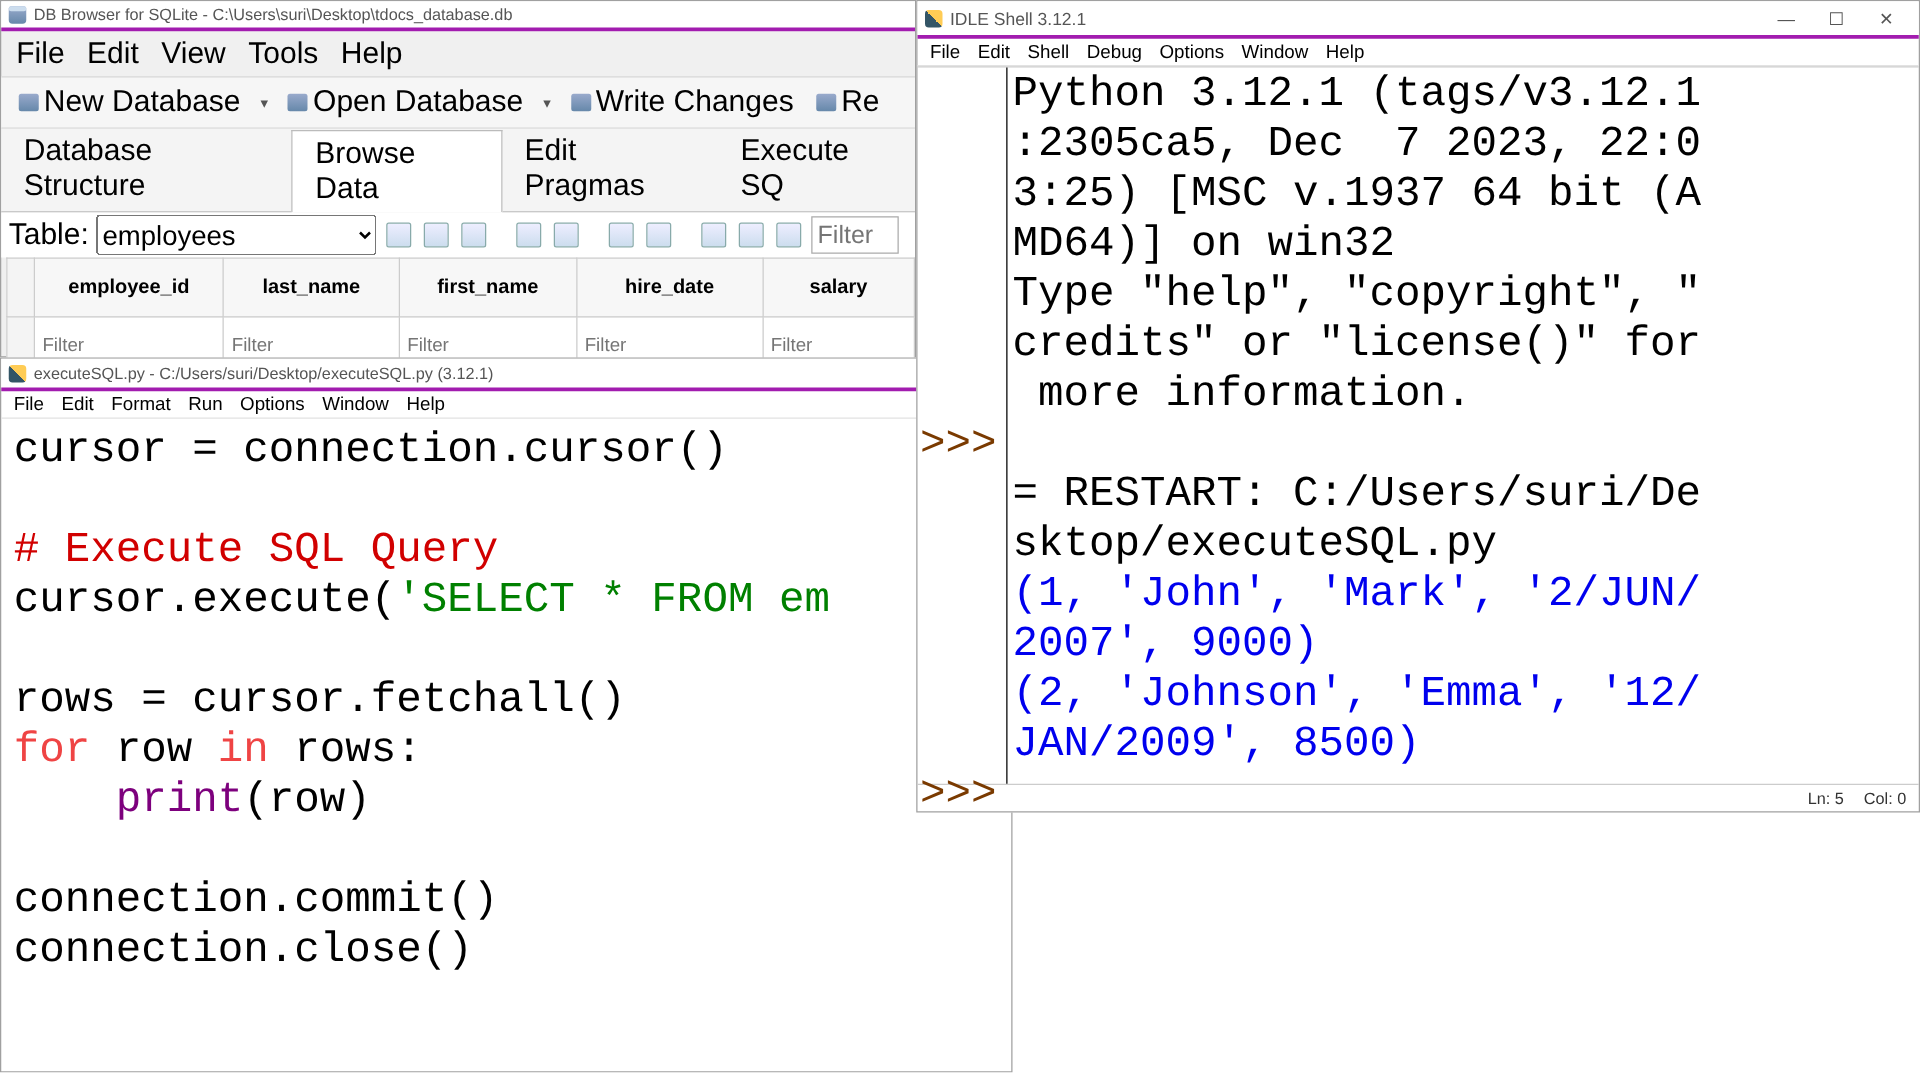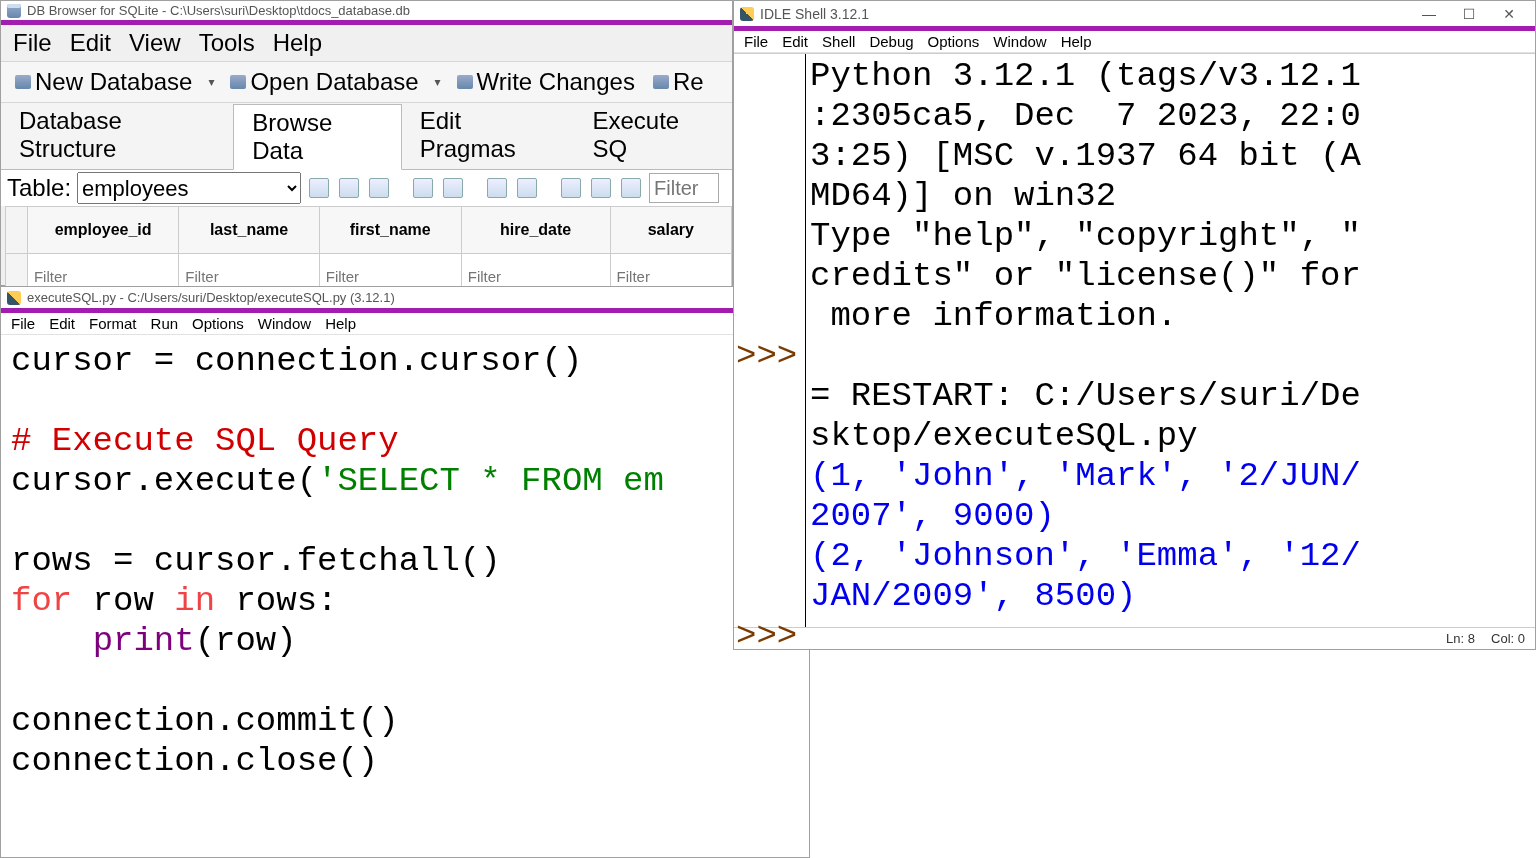--- a/index.html
+++ b/index.html
@@ -20,21 +20,21 @@
     background: #f0f0f0;
     border: 1px solid #a0a0a0;
   }
   .titlebar {
     height: 24px;
     display:flex; align-items:center;
     gap:6px;
     background:#fff;
     padding:0 6px;
     font-size:13px; color:#555;
-    border-bottom:5px solid #a21caf;
+    border-bottom:3px solid #a21caf;
   }
   .db-icon {
     width:14px; height:14px; background:linear-gradient(#9ac,#68a);
     border-radius:2px 2px 3px 3px; position:relative;
   }
   .db-icon::before{content:"";position:absolute;top:0;left:0;right:0;height:4px;border-radius:3px;background:#cde;}
   .dbb-menu {
     display:flex; gap:18px;
     padding:4px 12px;
     font-size:24px;
@@ -326,16 +326,16 @@
 <span> more information.</span>
 
 <span>= RESTART: C:/Users/suri/De</span>
 <span>sktop/executeSQL.py</span>
 <span class="sh-blue">(1, 'John', 'Mark', '2/JUN/</span>
 <span class="sh-blue">2007', 9000)</span>
 <span class="sh-blue">(2, 'Johnson', 'Emma', '12/</span>
 <span class="sh-blue">JAN/2009', 8500)</span></div>
   </div>
   <div class="statusbar">
-    <span>Ln: 8</span>
+    <span>Ln: 5</span>
     <span>Col: 0</span>
   </div>
 </div>
 
 </body></html>

